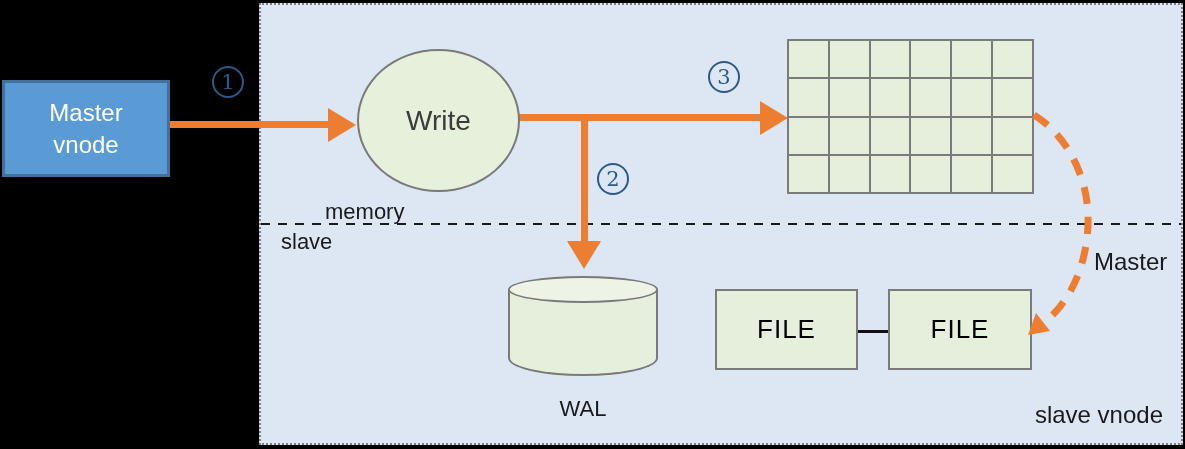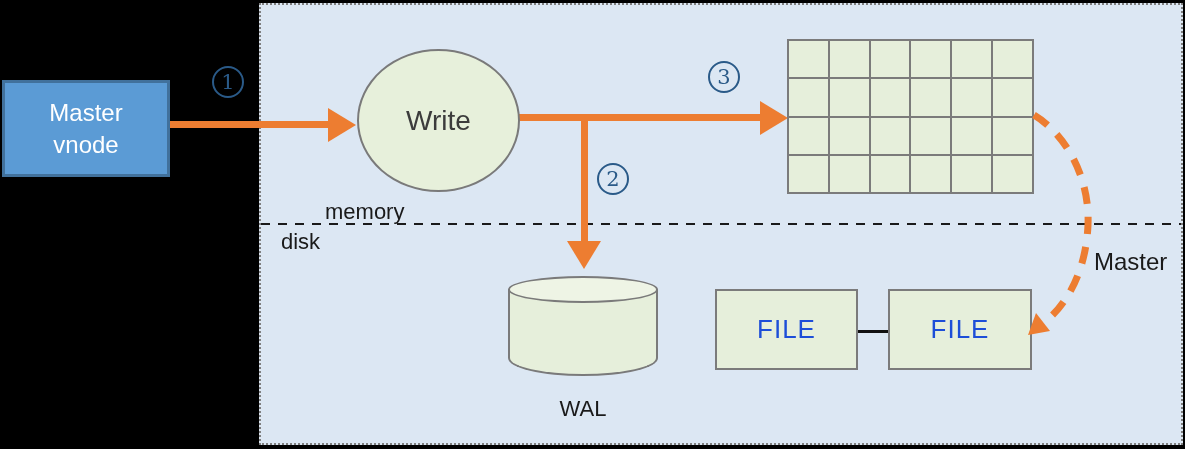--- a/index.html
+++ b/index.html
@@ -71,21 +71,21 @@
   .wal-label{
     position:absolute;left:508px;top:396px;width:150px;text-align:center;
     color:#1A1A1A;font-size:22px;
   }
 
   
   .file-box{
     position:absolute;top:289px;width:143px;height:81px;
     background:#E6EFDB;border:2.5px solid #7B7B7B;
     display:flex;align-items:center;justify-content:center;
-    color:#1d4ed8;font-size:26px;letter-spacing:1px;
+    color:#000000;font-size:26px;letter-spacing:1px;
   }
   .file-connector{position:absolute;left:858px;top:330px;width:30px;height:3px;background:#111;}
 
   
   .step-badge{
     position:absolute;width:32px;height:32px;border:2.5px solid #2A5A88;border-radius:50%;
     color:#2A5A88;font-family:"DejaVu Serif",serif;font-size:21px;
     display:flex;align-items:center;justify-content:center;
   }
 
@@ -98,21 +98,21 @@
 </style>
 </head>
 <body>
 
 <div class="stage">
 
   <div class="panel"></div>
 
   <div class="divider"></div>
   <div class="side-label" style="left:281px;top:199px;margin-left:44px;">memory</div>
-  <div class="side-label" style="left:281px;top:229px;">disk</div>
+  <div class="side-label" style="left:281px;top:229px;">slave</div>
 
   <div>
     <div class="oline" style="left:170px;top:121px;width:160px;height:7px;"></div>
     <div class="ohead-right" style="left:328px;top:108px;"></div>
   </div>
 
   <div>
     <div class="oline" style="left:518px;top:114px;width:242px;height:7px;"></div>
     <div class="ohead-right" style="left:760px;top:101px;"></div>
   </div>
@@ -183,14 +183,15 @@
   <div class="step-badge" style="left:212px;top:66px;">
     <span>1</span>
   </div>
   <div class="step-badge" style="left:597px;top:163px;">
     <span>2</span>
   </div>
   <div class="step-badge" style="left:708px;top:61px;">
     <span>3</span>
   </div>
 
+  <div class="slave-label">slave vnode</div>
 
 </div>
 
 </body></html>

